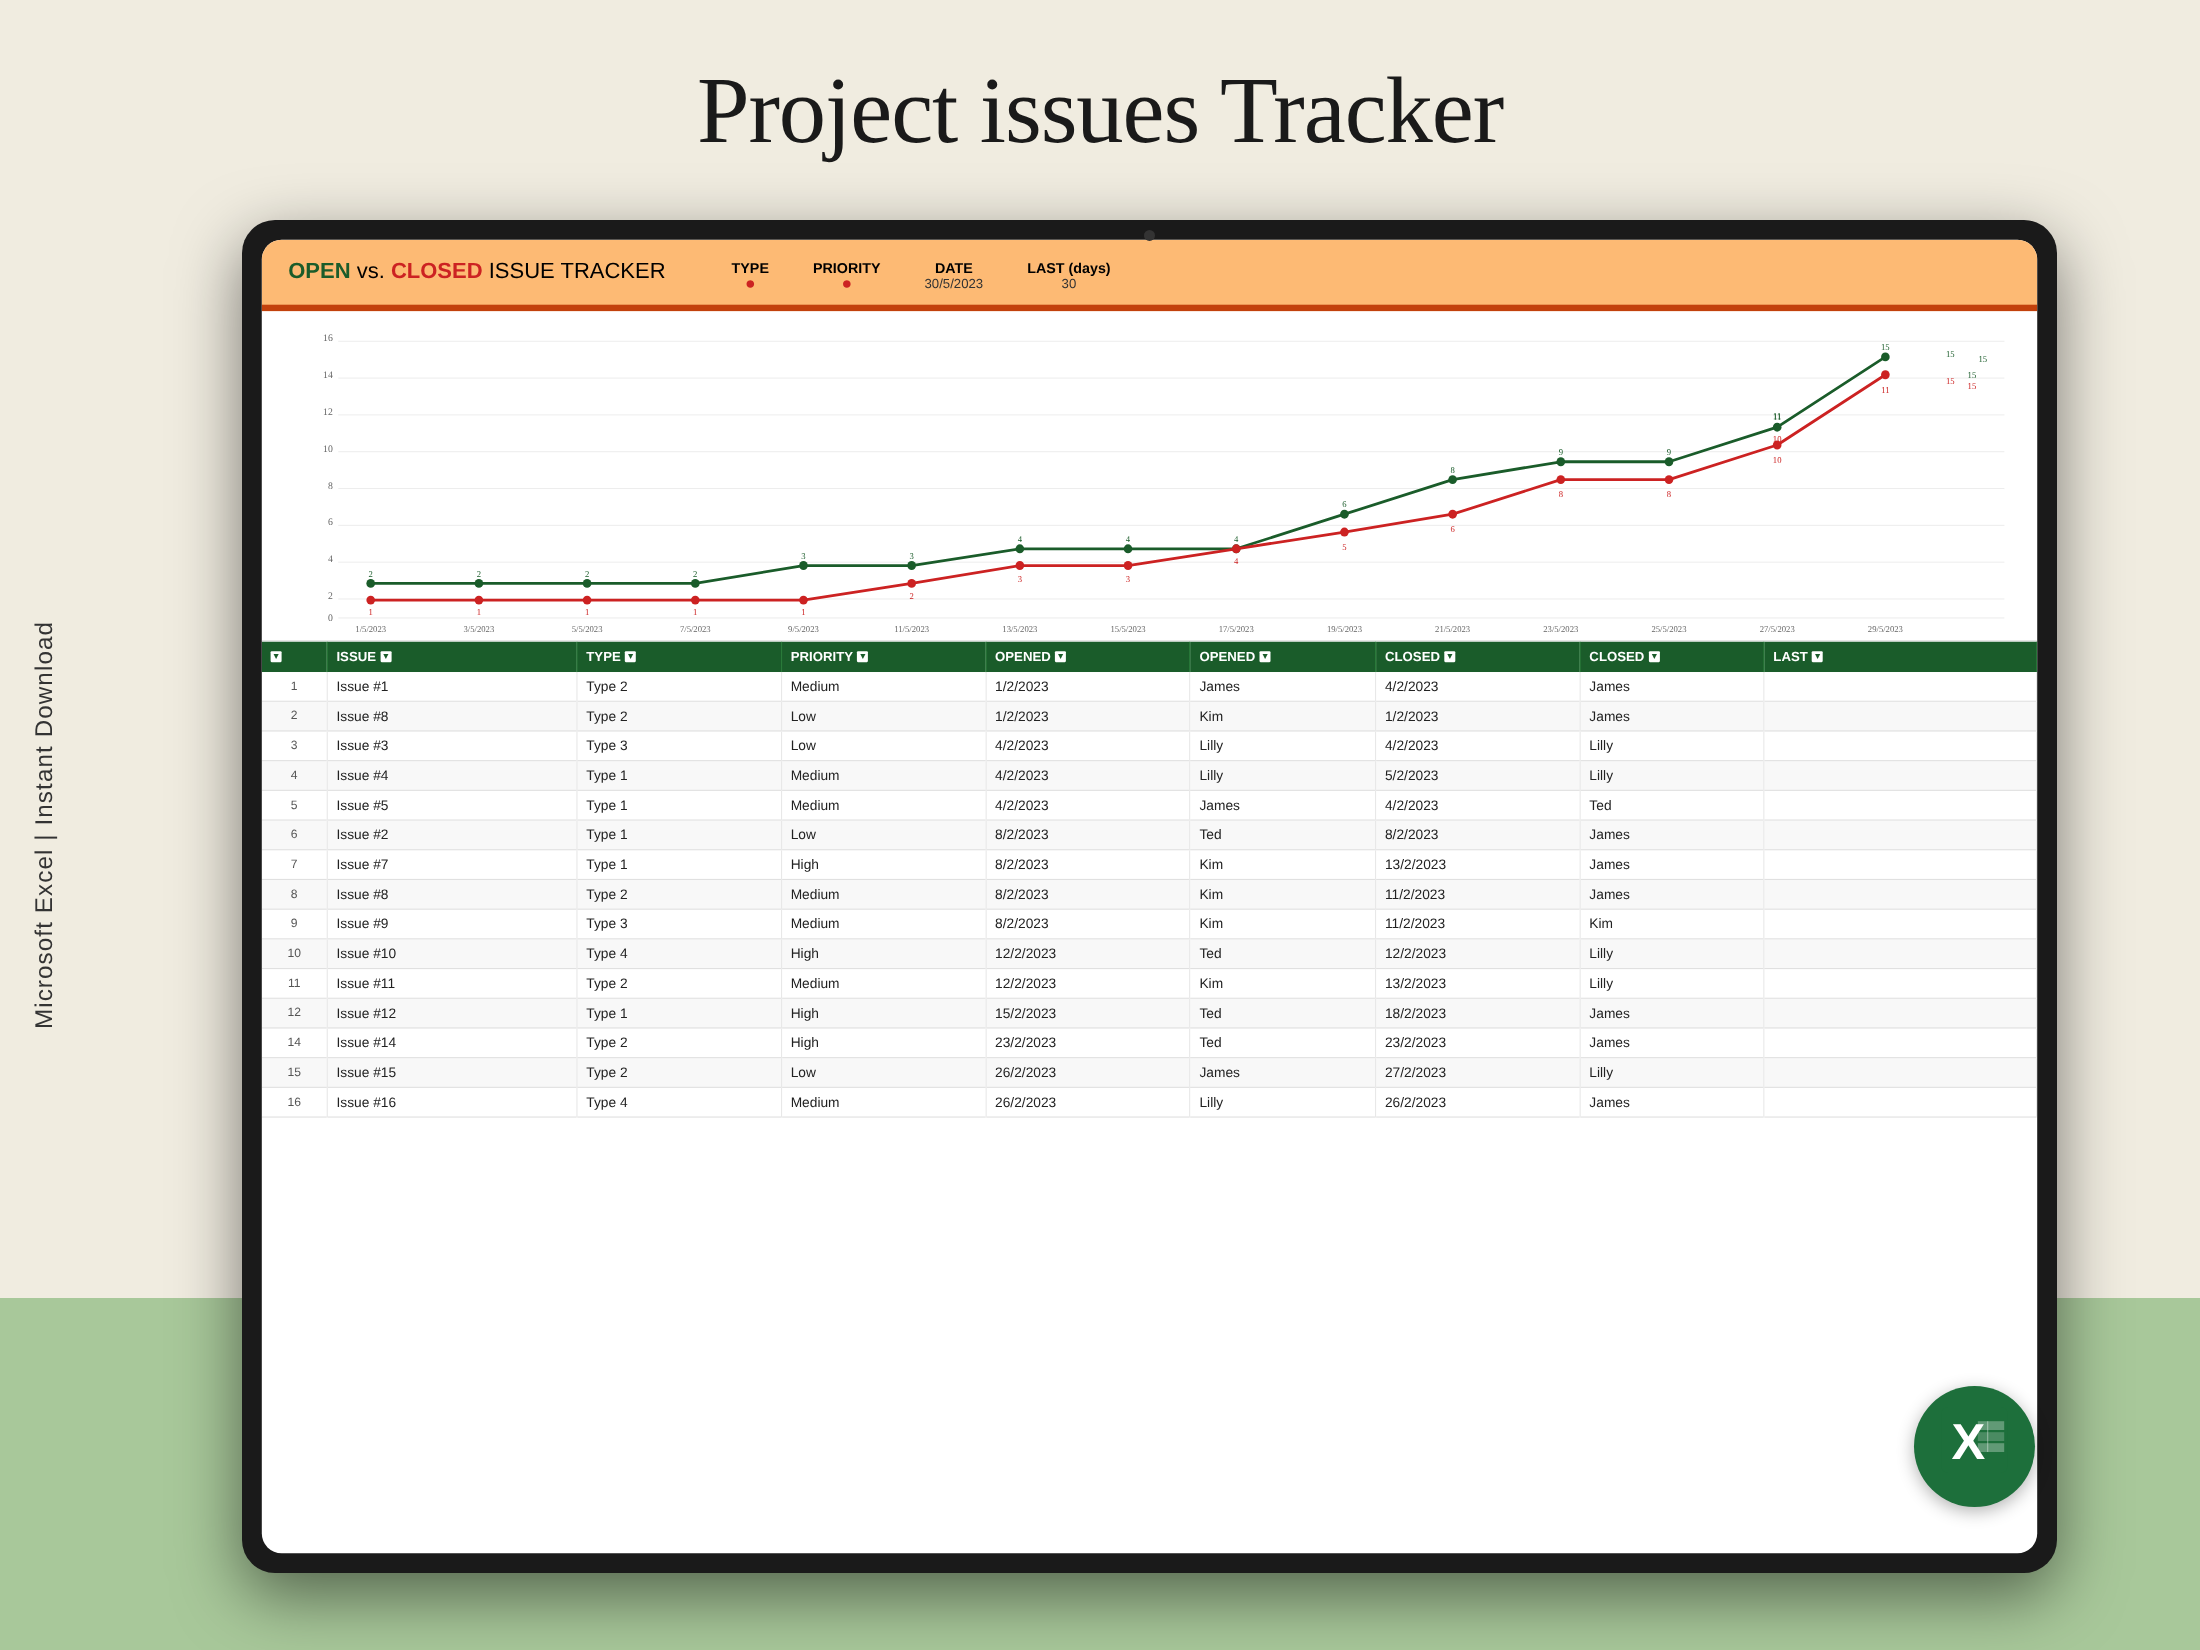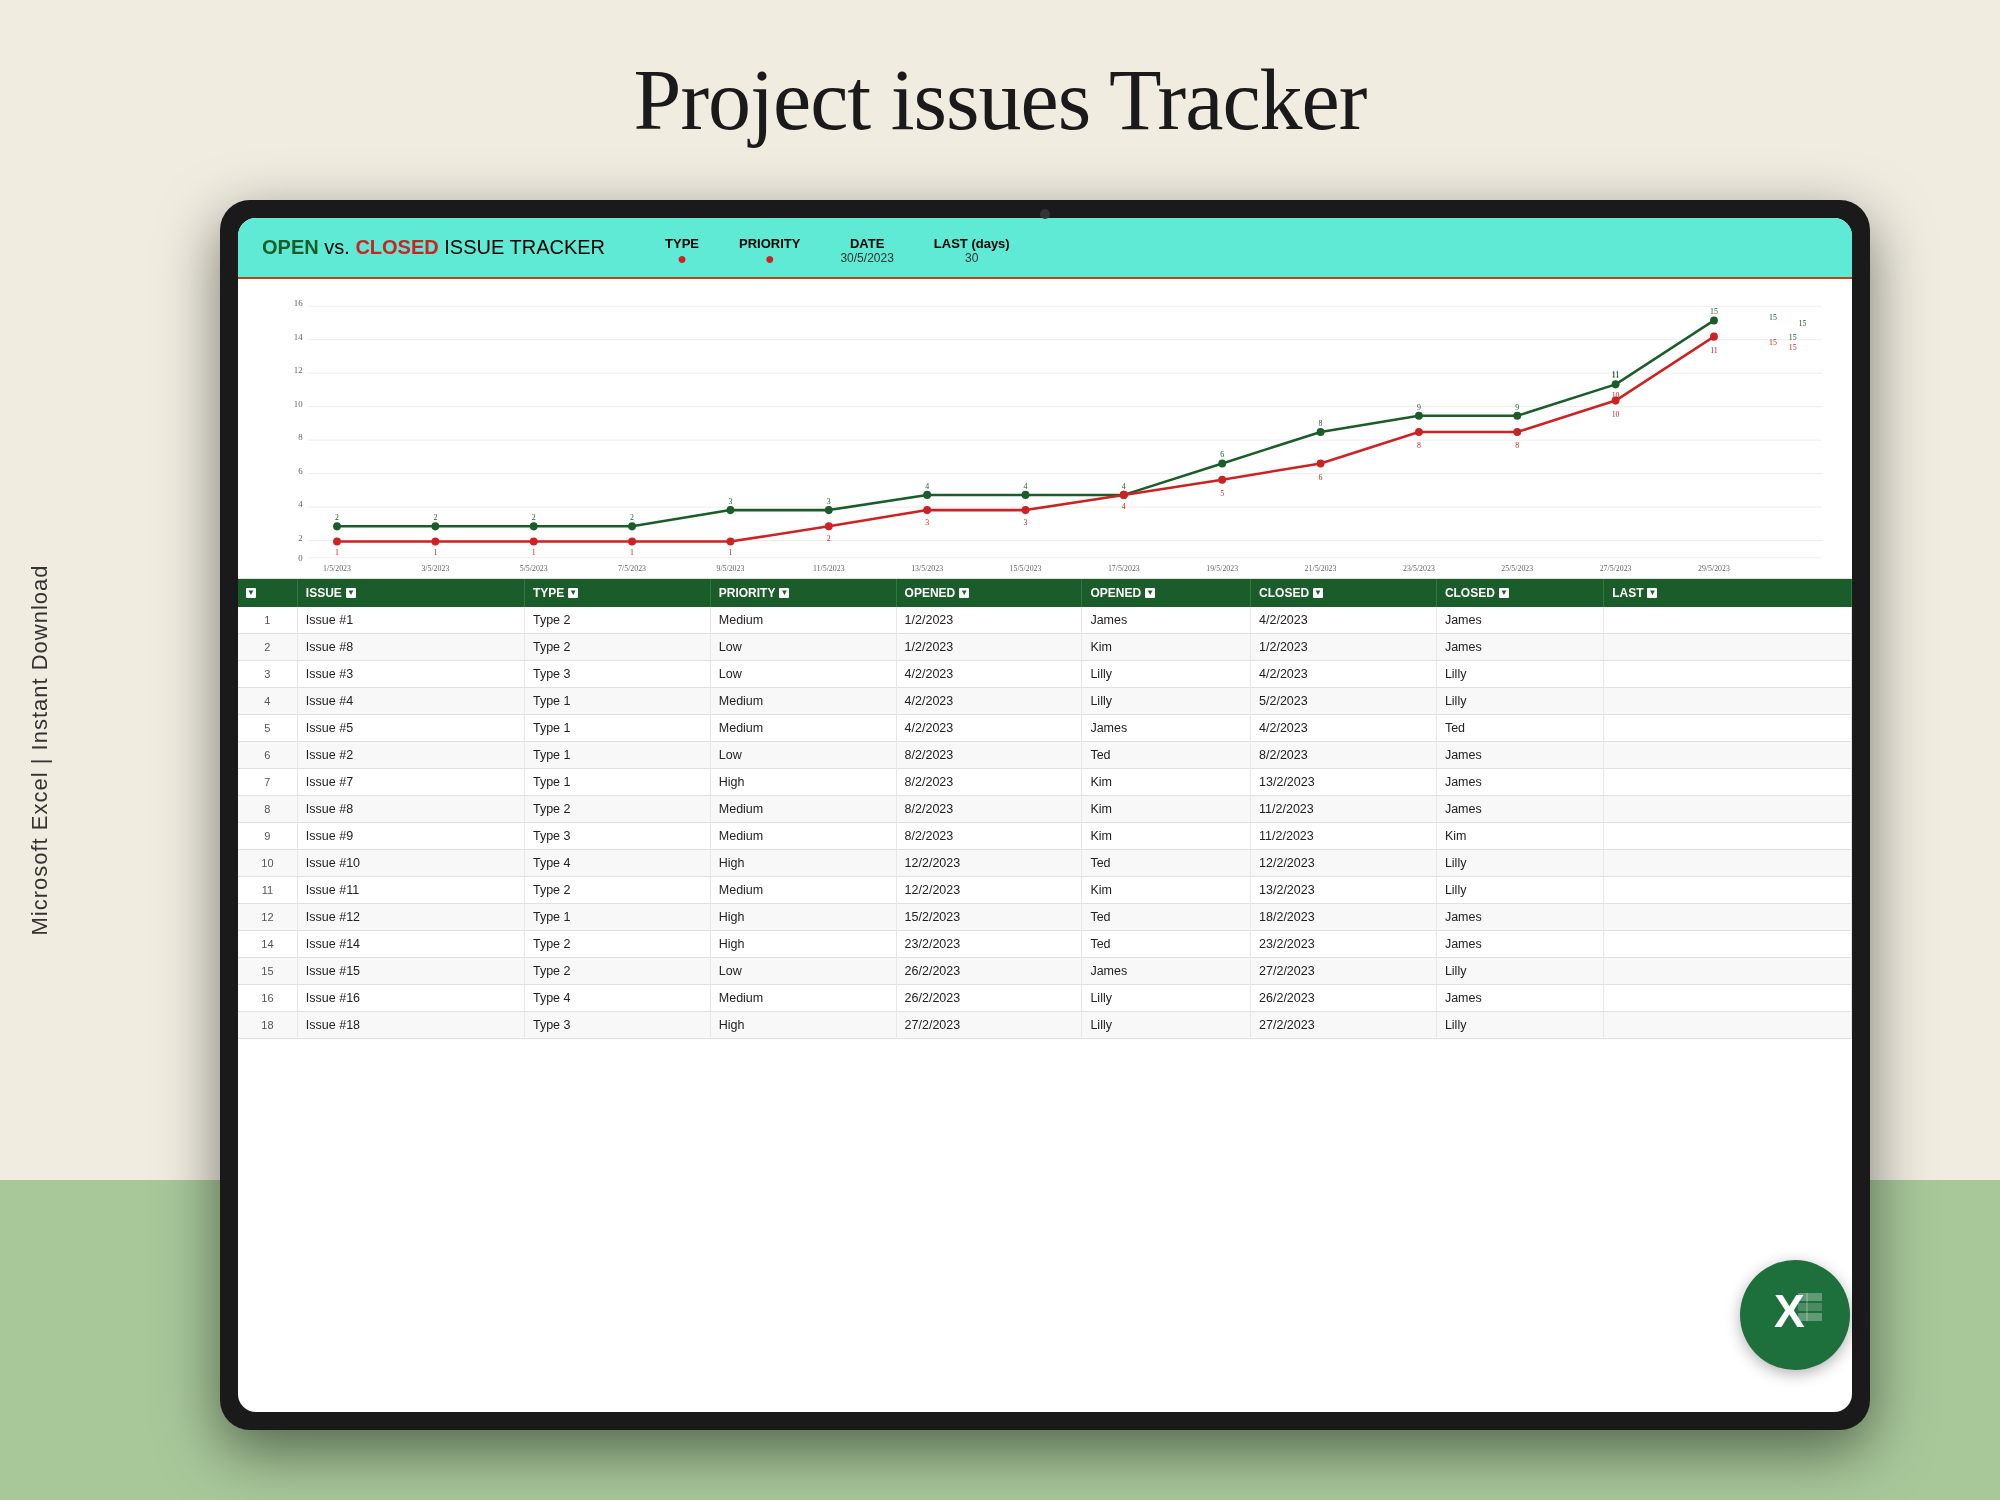--- a/index.html
+++ b/index.html
@@ -77,22 +77,22 @@
       display: flex;
       flex-direction: column;
     }
 
     
     .sheet-header {
       padding: 18px 24px 10px;
       display: flex;
       align-items: flex-start;
       gap: 60px;
-      border-bottom: 2px solid #c2410c;
-      background: #5eead4;
+      border-bottom: 6px solid #c2410c;
+      background: #fdba74;
     }
 
     .tracker-title {
       font-size: 20px;
       font-family: Arial, sans-serif;
       font-weight: 400;
       white-space: nowrap;
     }
 
     .tracker-title .open-text {
@@ -638,31 +638,20 @@
     <td>16</td>
     <td>Issue #16</td>
     <td>Type 4</td>
     <td>Medium</td>
     <td>26/2/2023</td>
     <td>Lilly</td>
     <td>26/2/2023</td>
     <td>James</td>
     <td></td>
   </tr>
-              <tr>
-    <td>18</td>
-    <td>Issue #18</td>
-    <td>Type 3</td>
-    <td>High</td>
-    <td>27/2/2023</td>
-    <td>Lilly</td>
-    <td>27/2/2023</td>
-    <td>Lilly</td>
-    <td></td>
-  </tr>
             </tbody>
         </table>
       </div>
 
     </div>
 
     <div class="excel-logo">
       <div class="excel-logo-inner">
         <svg width="70" height="70" viewBox="0 0 70 70">
           <rect x="5" y="5" width="60" height="60" rx="6" fill="#1d6f3b"></rect>

